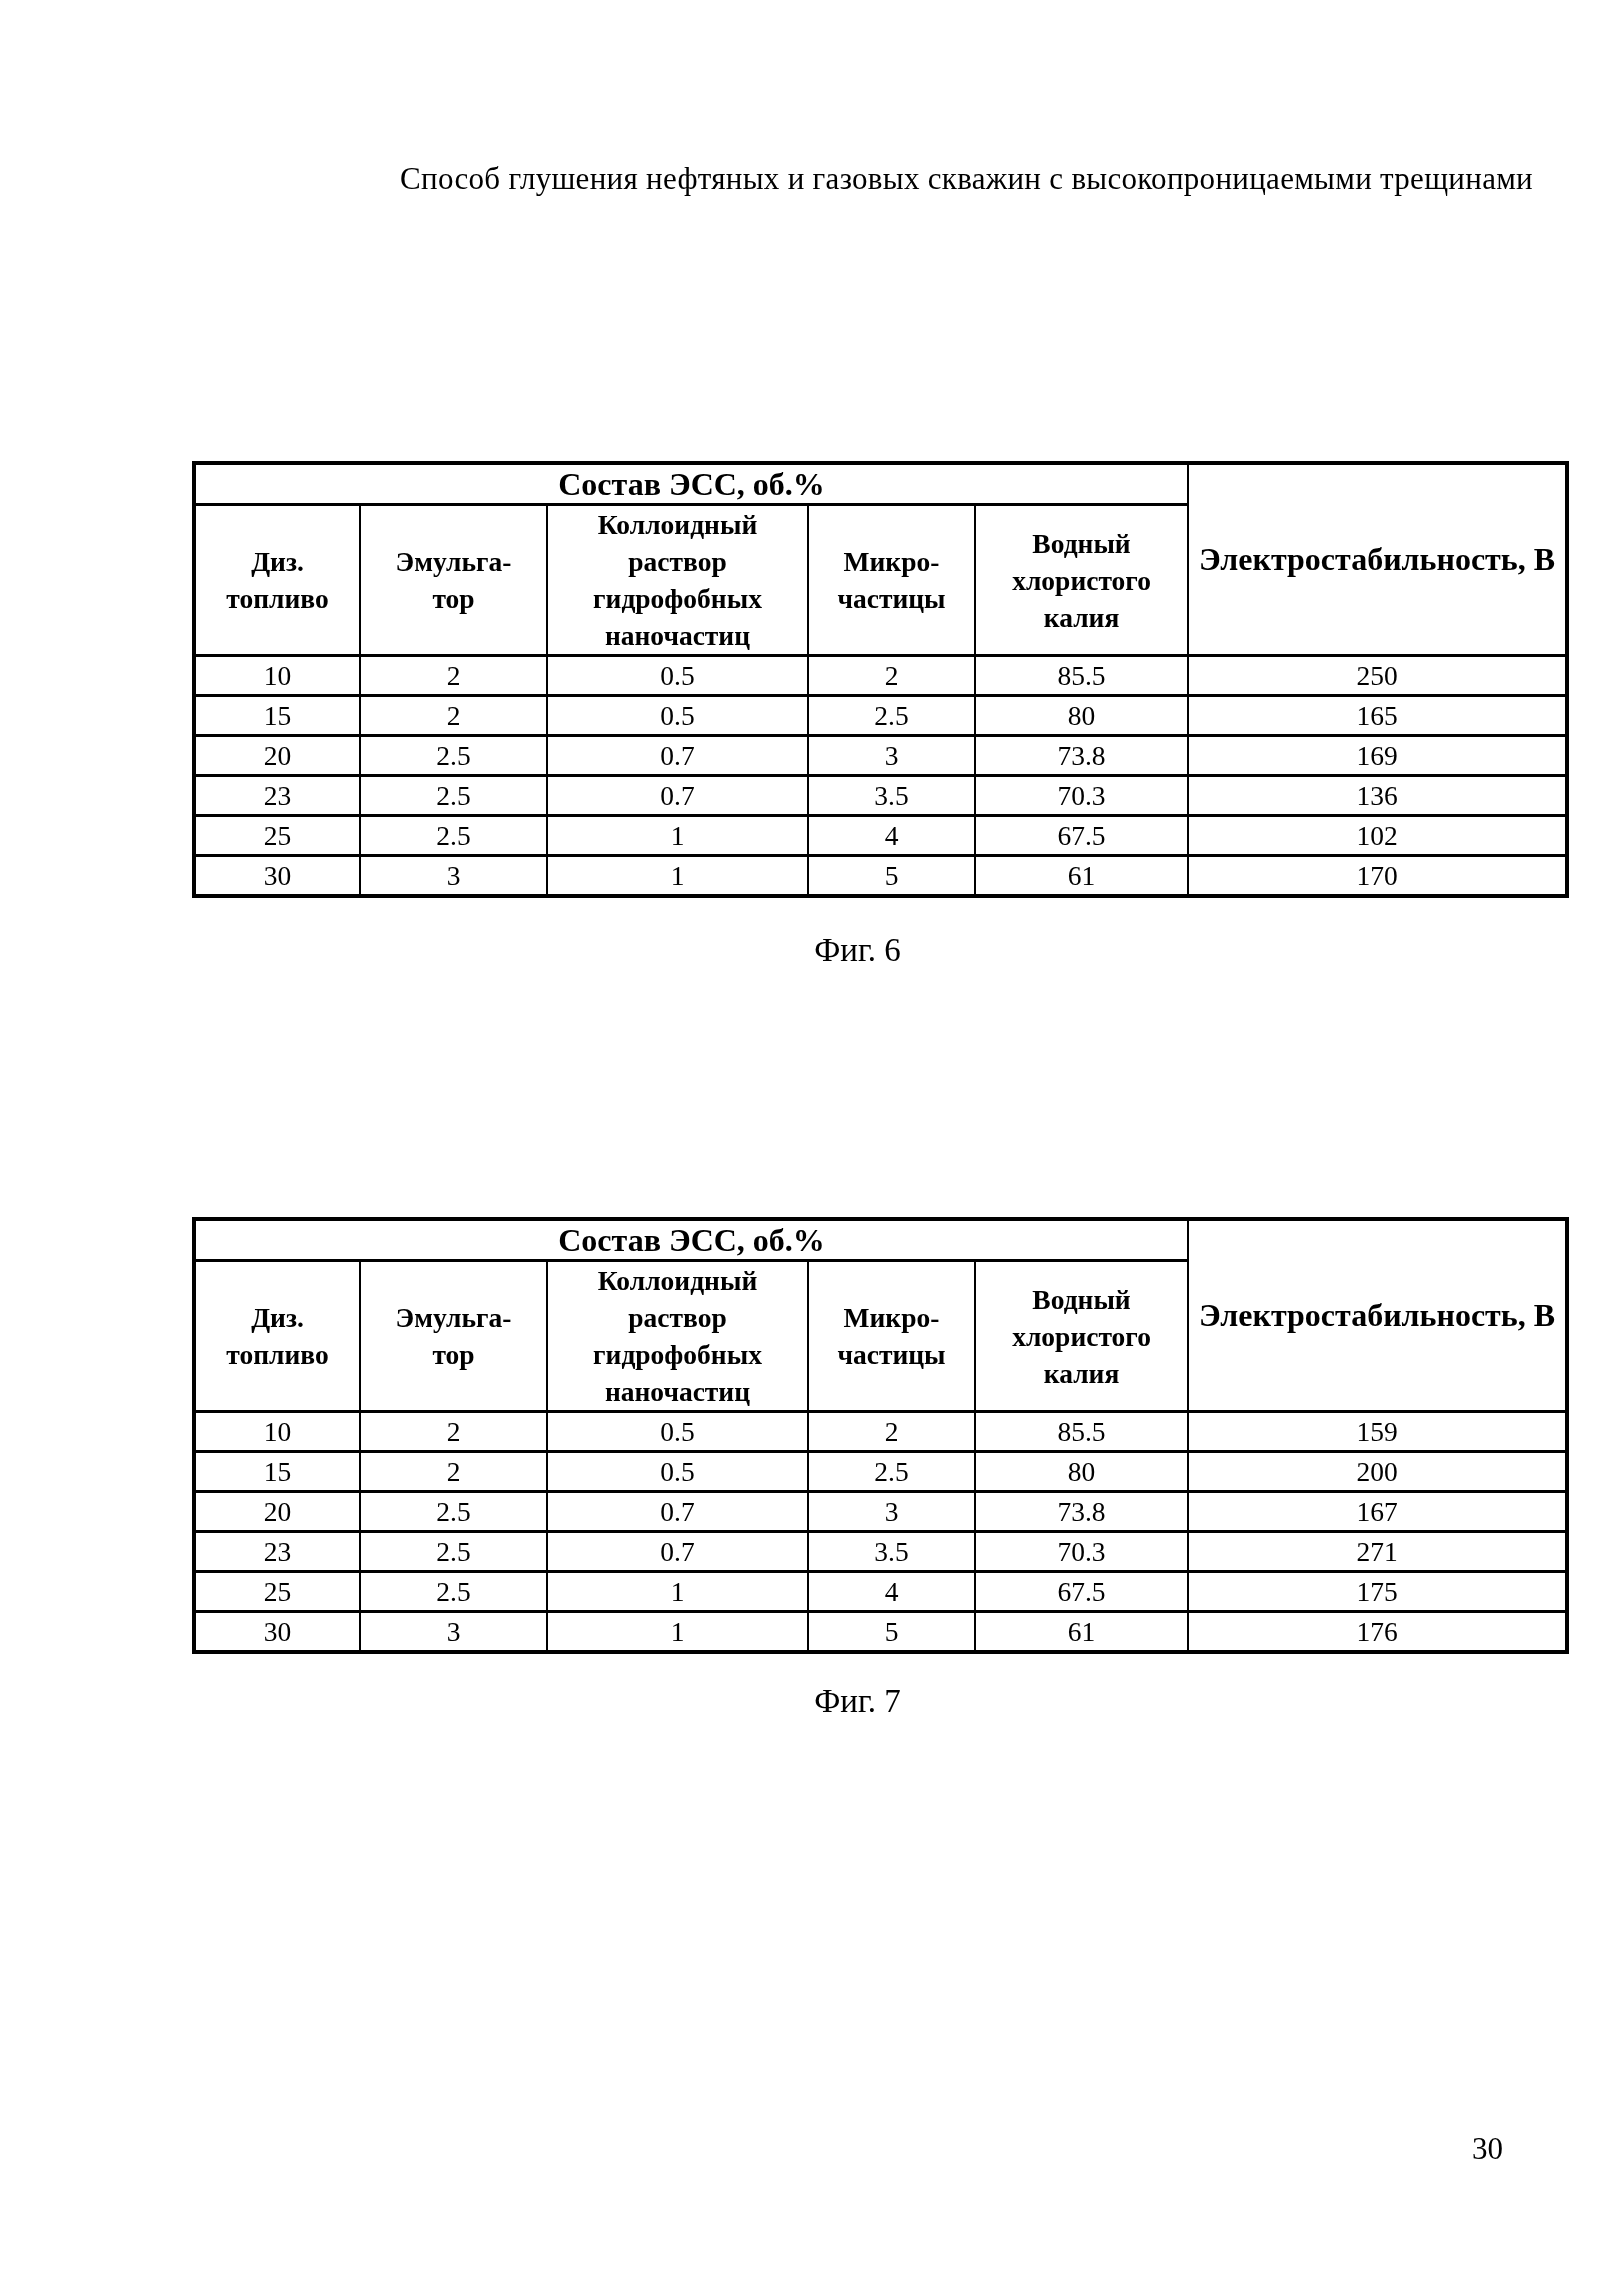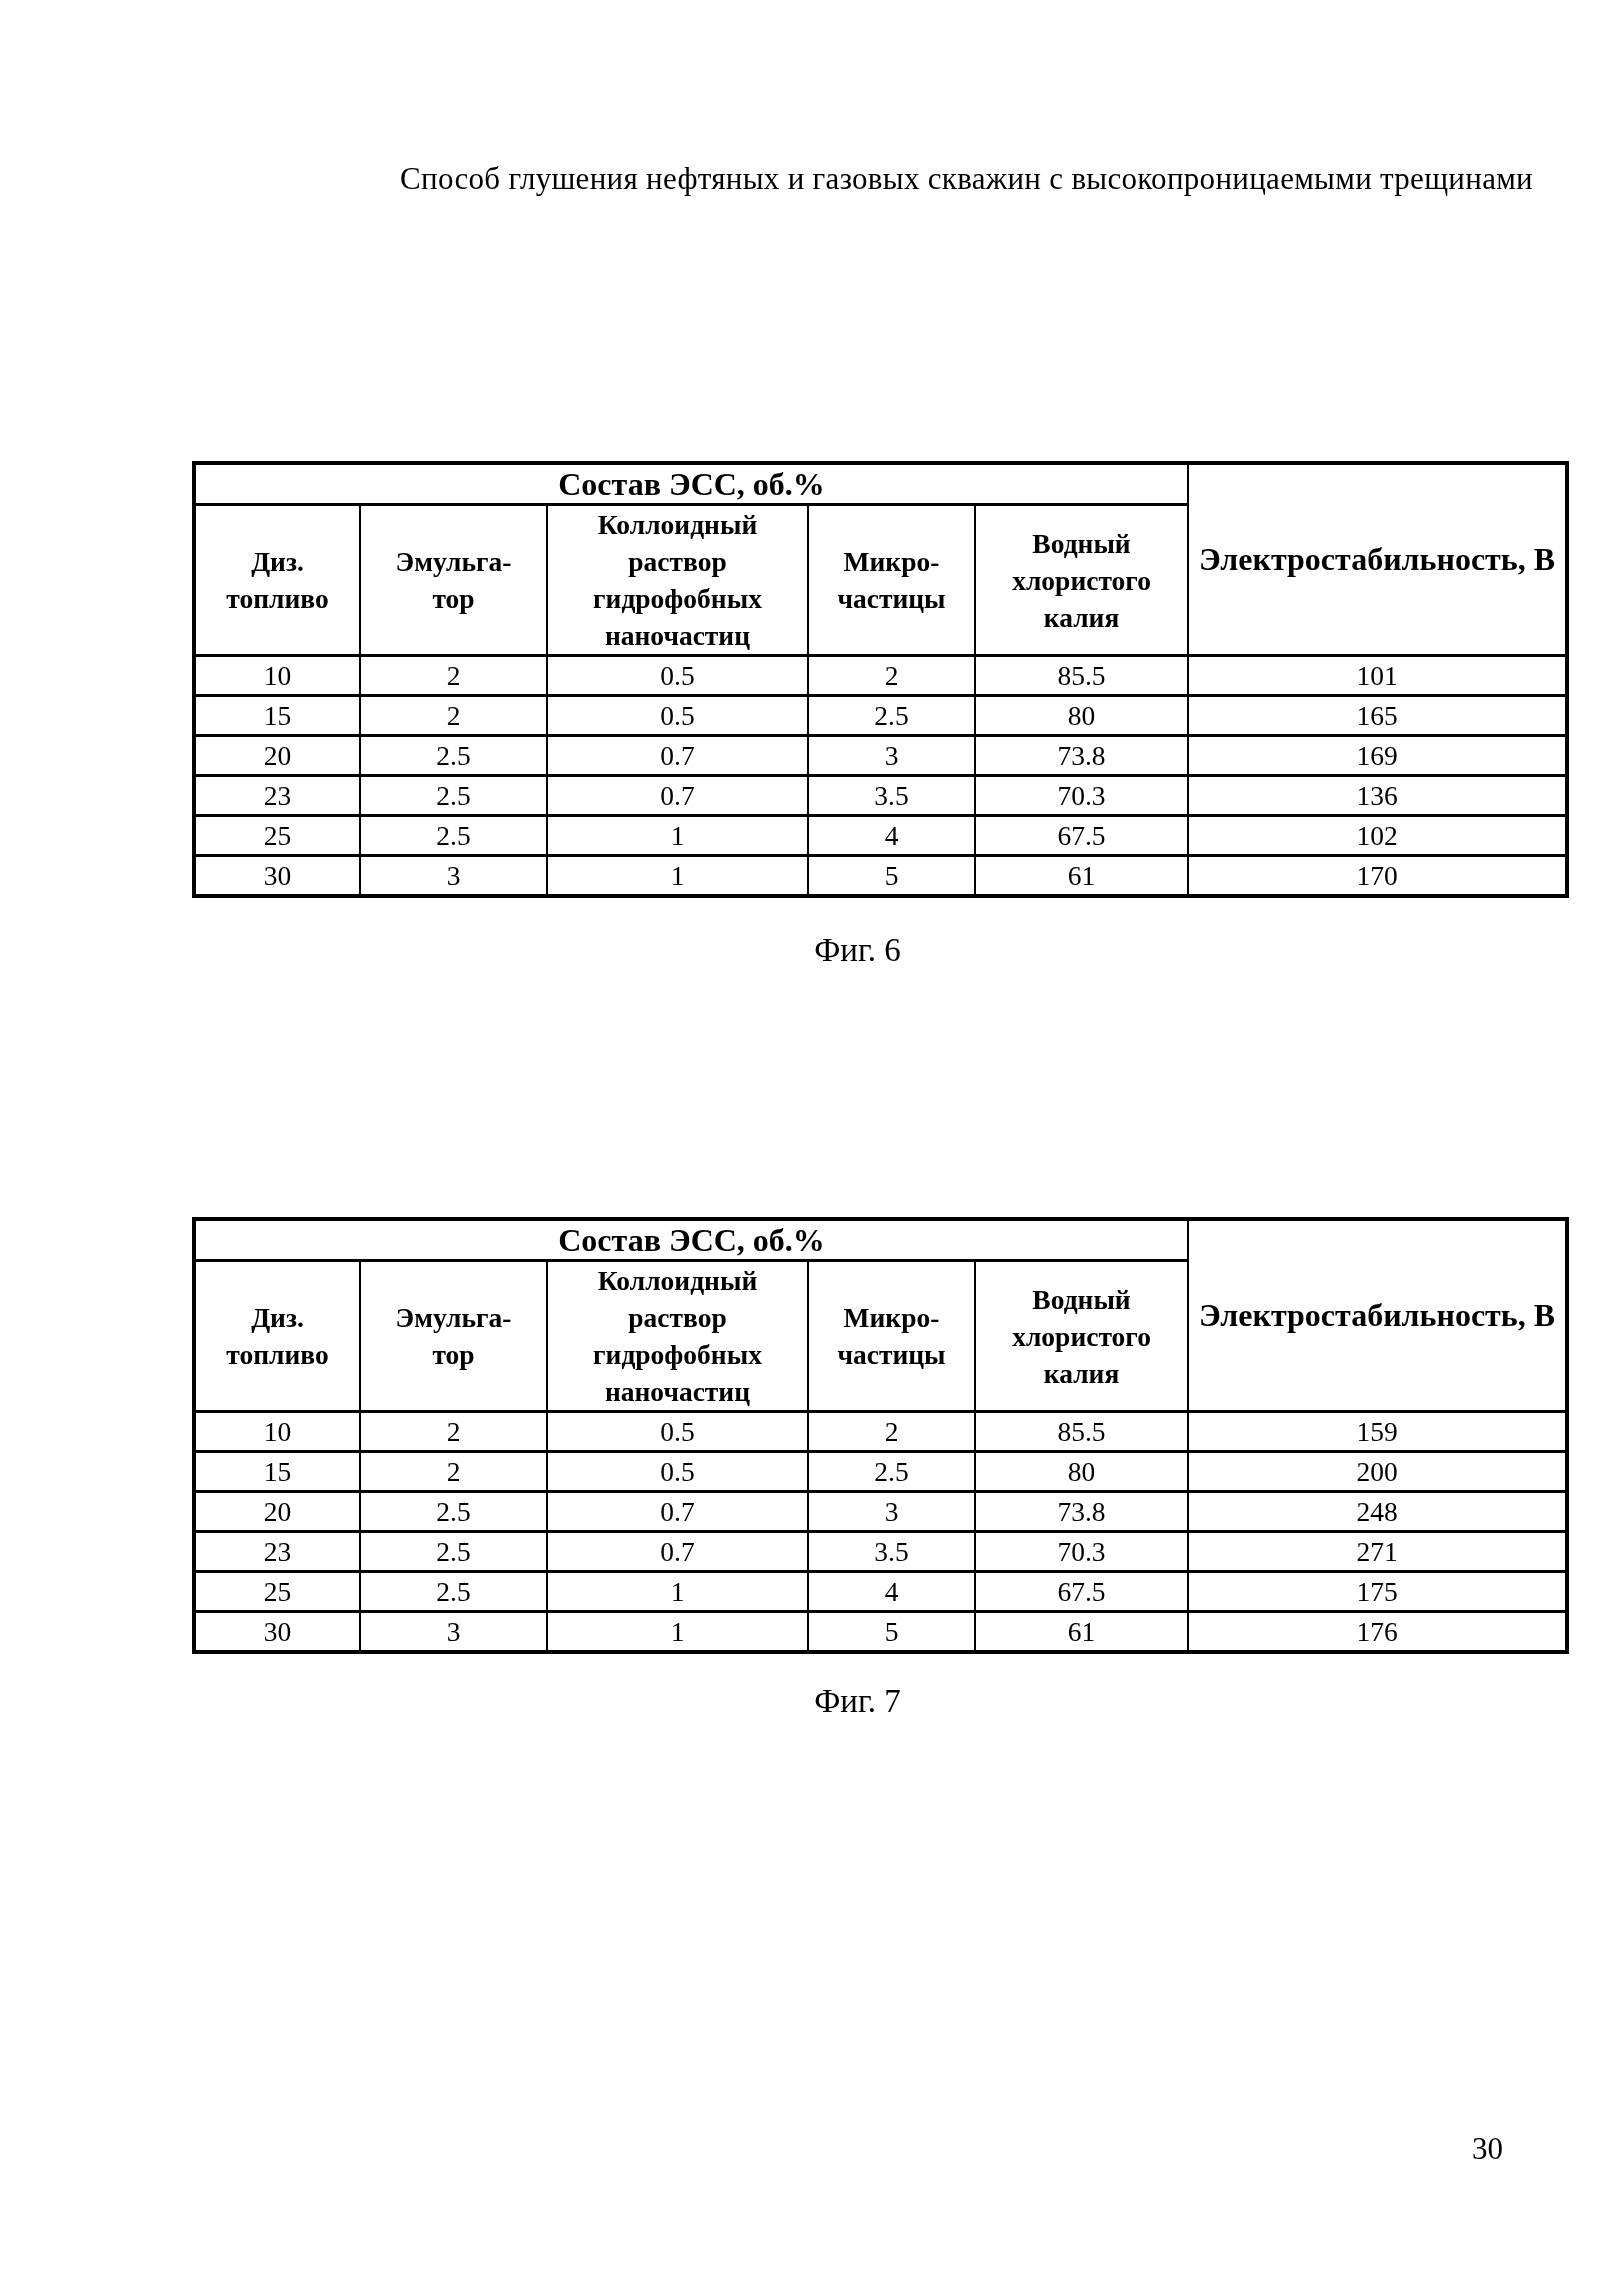--- a/index.html
+++ b/index.html
@@ -88,21 +88,21 @@
     <td>Водный
 хлористого
 калия</td>
   </tr>
   <tr class="data-row">
     <td>10</td>
     <td>2</td>
     <td>0.5</td>
     <td>2</td>
     <td>85.5</td>
-    <td>101</td>
+    <td>250</td>
   </tr>
   <tr class="data-row">
     <td>15</td>
     <td>2</td>
     <td>0.5</td>
     <td>2.5</td>
     <td>80</td>
     <td>165</td>
   </tr>
   <tr class="data-row">
@@ -186,21 +186,21 @@
     <td>2.5</td>
     <td>80</td>
     <td>200</td>
   </tr>
   <tr class="data-row">
     <td>20</td>
     <td>2.5</td>
     <td>0.7</td>
     <td>3</td>
     <td>73.8</td>
-    <td>248</td>
+    <td>167</td>
   </tr>
   <tr class="data-row">
     <td>23</td>
     <td>2.5</td>
     <td>0.7</td>
     <td>3.5</td>
     <td>70.3</td>
     <td>271</td>
   </tr>
   <tr class="data-row">

